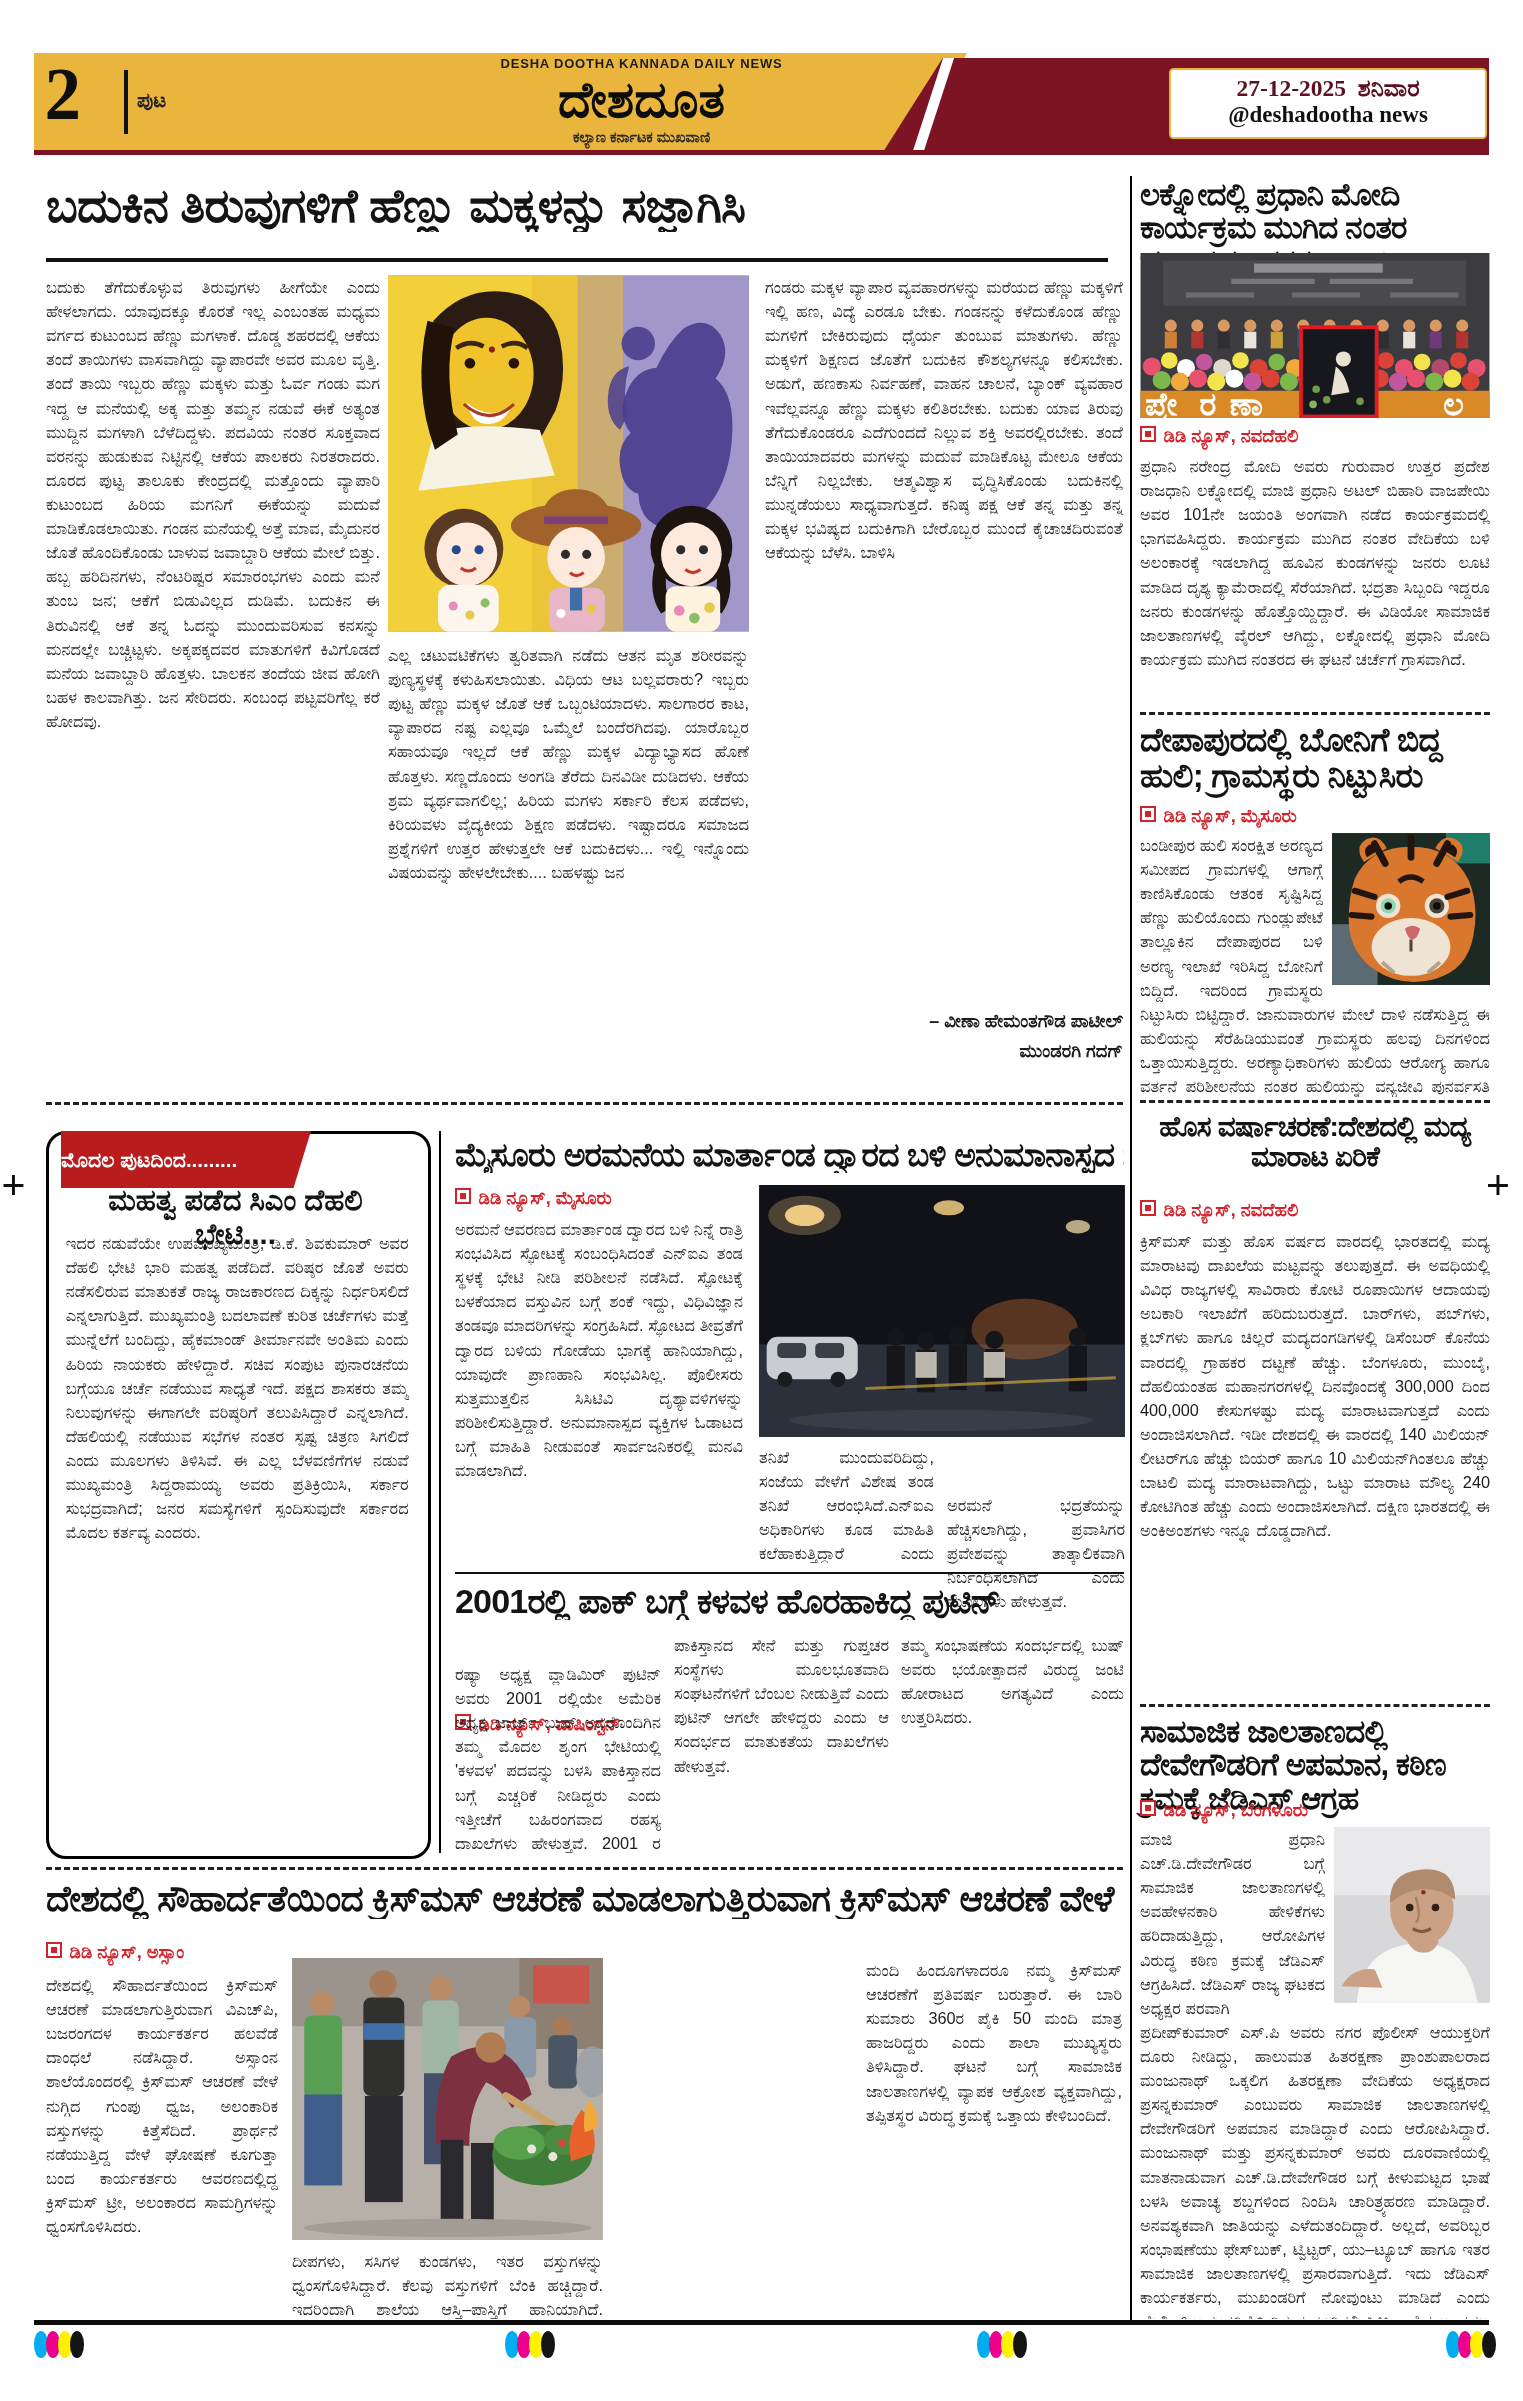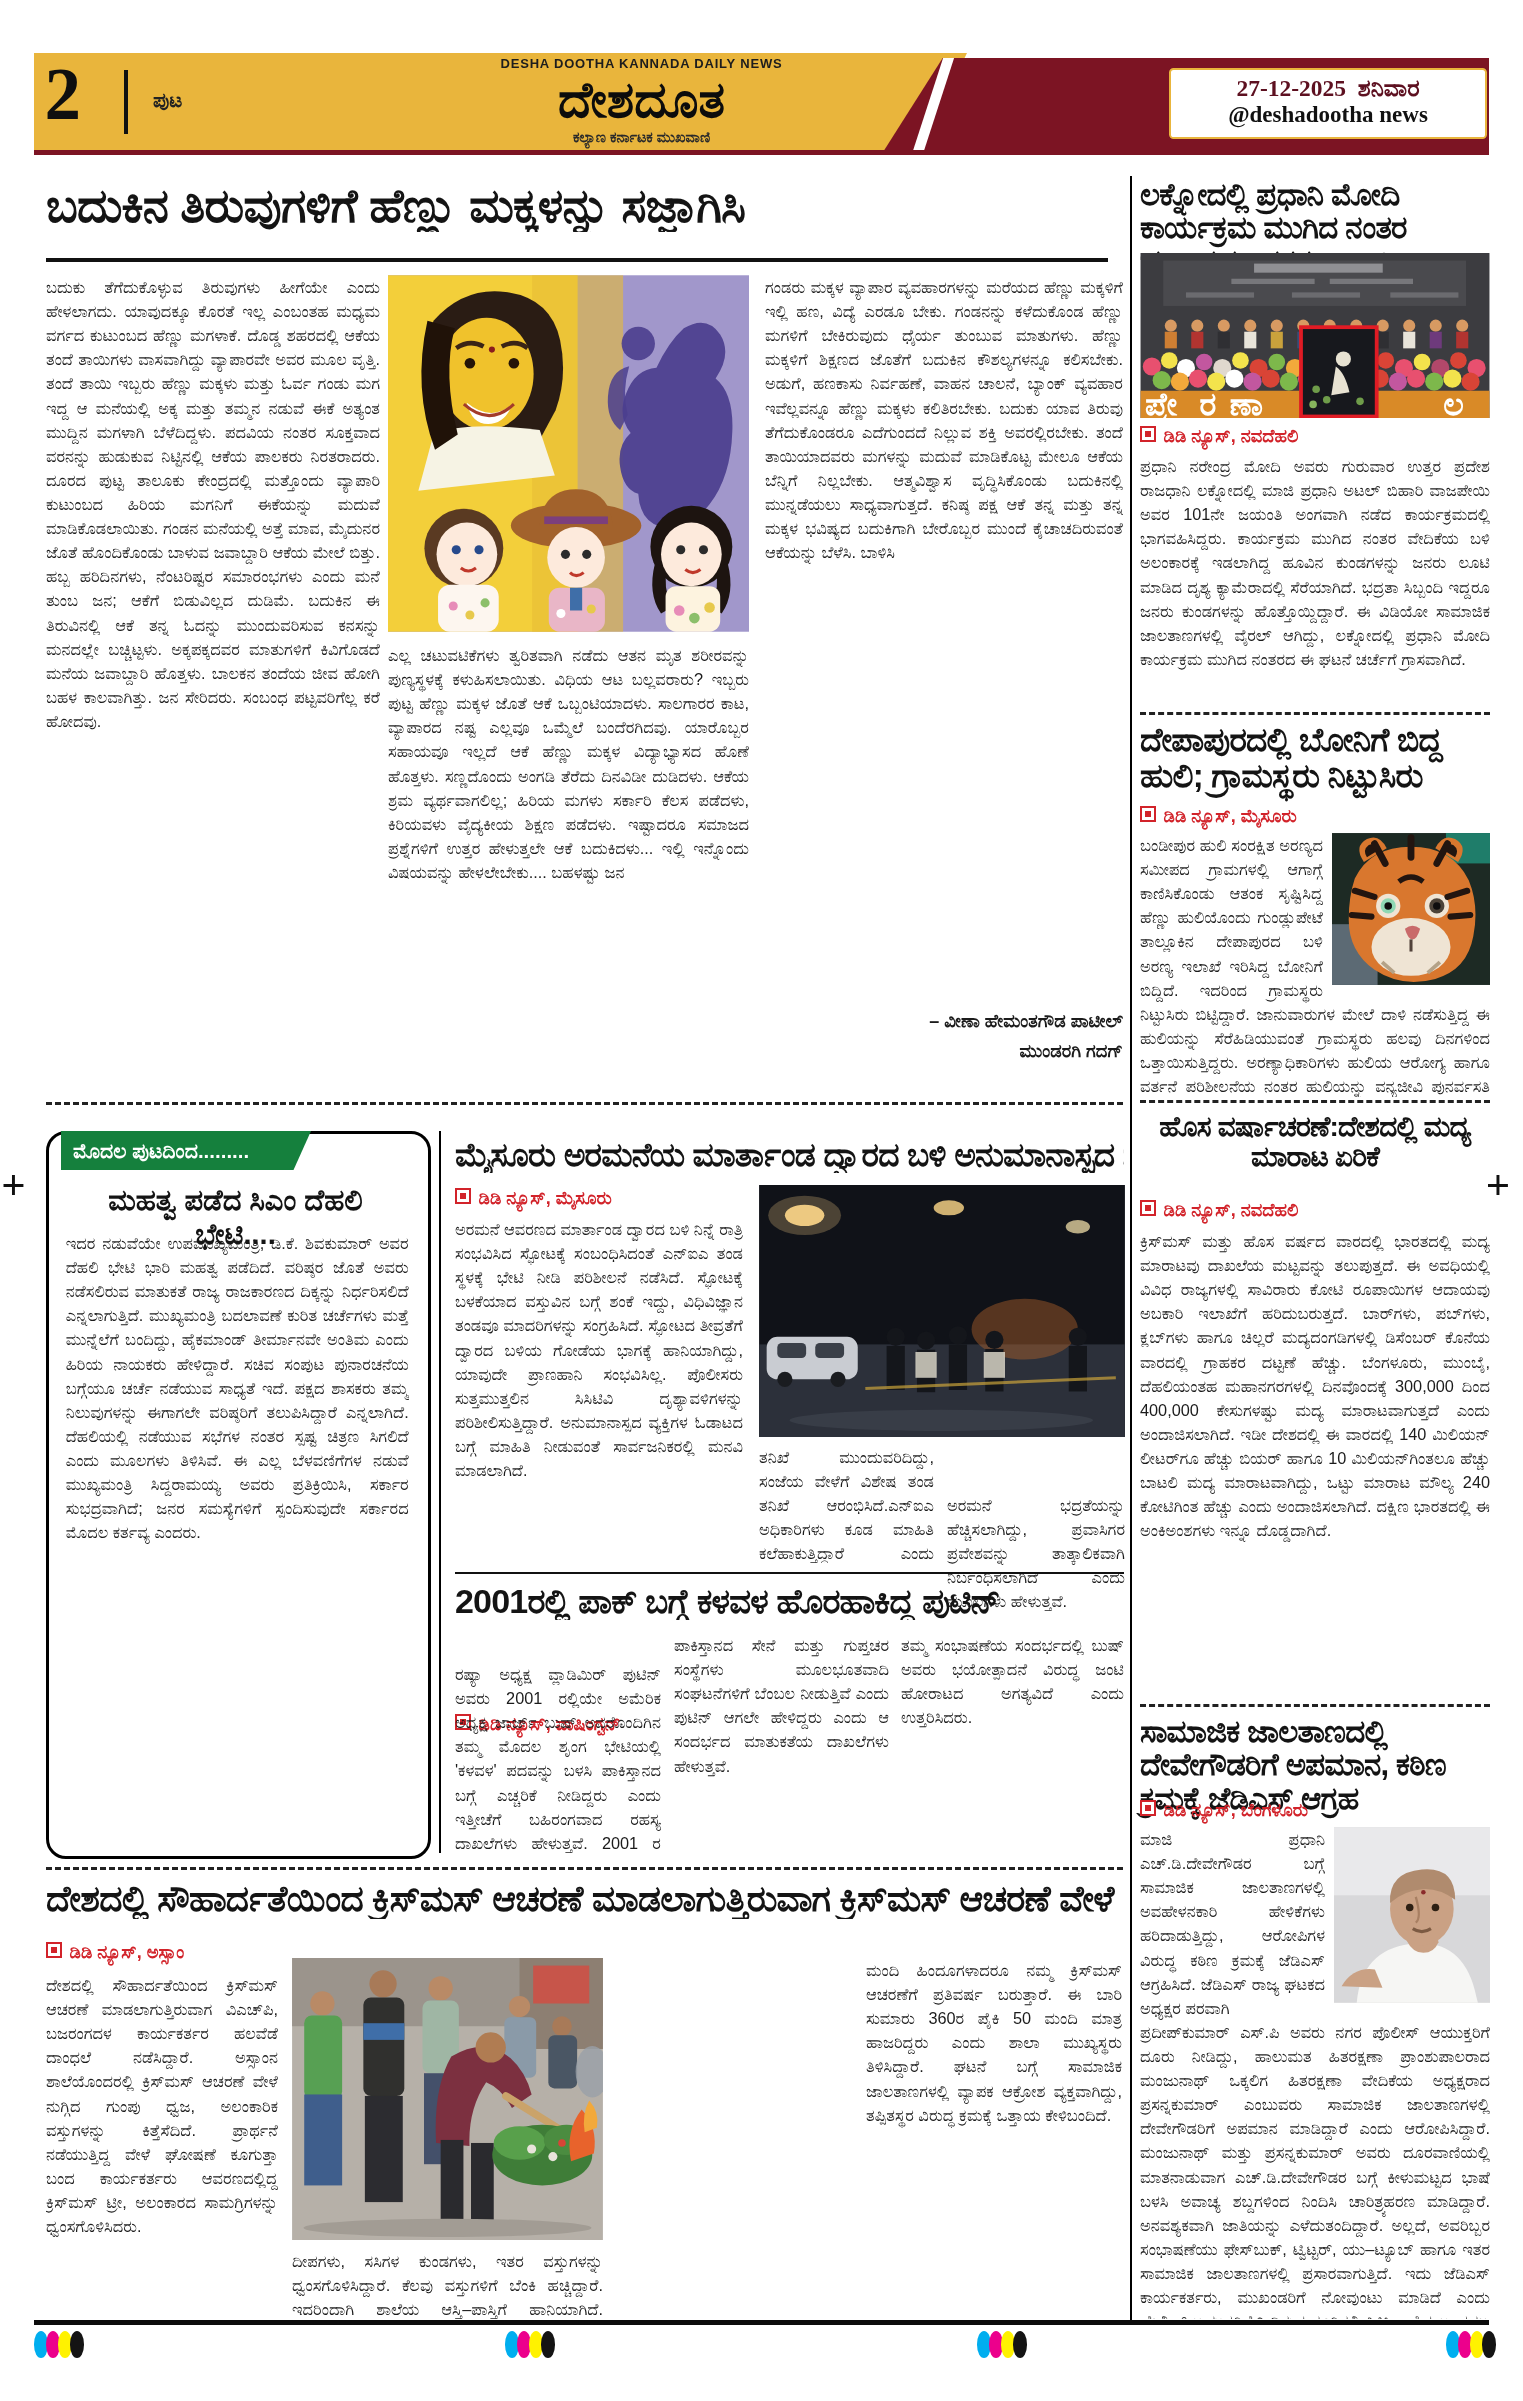--- a/index.html
+++ b/index.html
@@ -11,21 +11,21 @@
   .hdr{position:absolute;left:34px;top:53px;width:1455px;height:97px;}
   .hdr-gold{position:absolute;left:0;top:0;width:933px;height:97px;background:#e9b53c;
             clip-path:polygon(0 0,933px 0,886px 97px,0 97px);}
   .hdr-maroon{position:absolute;left:850px;top:4.6px;width:605px;height:93px;background:#7c1423;
             clip-path:polygon(59px 0,100% 0,100% 100%,0 100%);}
   .hdr-maroon::after{content:"";position:absolute;left:44px;top:0;width:10.6px;height:100%;
             background:#ffffff;transform:skewX(-18deg);}
   .pagenum{position:absolute;left:10.6px;top:1.5px;font-family:"Liberation Serif",serif;
             font-size:73px;font-weight:bold;color:#0f0f0f;line-height:1.1;}
   .pagebar{position:absolute;left:90px;top:16.7px;width:3.8px;height:64px;background:#111;}
-  .pagelabel{position:absolute;left:103px;top:36px;font-size:20px;font-weight:bold;color:#222;margin-left:16px;}
+  .pagelabel{position:absolute;left:103px;top:36px;font-size:20px;font-weight:bold;color:#222;}
   .tagline{position:absolute;left:410px;top:3px;width:395px;text-align:center;
             font-size:13px;font-weight:bold;letter-spacing:0.8px;color:#1d1d1d;}
   .masthead{position:absolute;left:410px;top:18px;width:395px;text-align:center;
             font-family:"Liberation Serif",serif;font-size:50px;font-weight:bold;color:#0c0c0c;}
   .masthead-sub{position:absolute;left:410px;top:76px;width:395px;text-align:center;
             font-size:14.4px;font-weight:bold;color:#2a2a2a;}
   .datebox{position:absolute;left:1135px;top:15px;width:314px;height:67px;background:#fff;
             border:2.3px solid #e9b53c;border-radius:4.6px;text-align:center;}
   .dateline{font-size:23.5px;font-weight:bold;color:#5d1020;margin-top:4.6px;font-family:"Liberation Serif",serif;}
   .handle{font-size:23px;font-weight:bold;color:#111;font-family:"Liberation Serif",serif;}
@@ -305,23 +305,23 @@
       <circle cx="118" cy="86" r="3" fill="#8a2b2b"></circle>
       <path d="M10 210 q16 -26 44 -22 l10 24 z" fill="#caa184"></path>
     </svg>
     <div class="body-txt">ಮಾಜಿ ಪ್ರಧಾನಿ ಎಚ್.ಡಿ.ದೇವೇಗೌಡರ ಬಗ್ಗೆ ಸಾಮಾಜಿಕ ಜಾಲತಾಣಗಳಲ್ಲಿ ಅವಹೇಳನಕಾರಿ ಹೇಳಿಕೆಗಳು ಹರಿದಾಡುತ್ತಿದ್ದು, ಆರೋಪಿಗಳ ವಿರುದ್ಧ ಕಠಿಣ ಕ್ರಮಕ್ಕೆ ಜೆಡಿಎಸ್ ಆಗ್ರಹಿಸಿದೆ. ಜೆಡಿಎಸ್ ರಾಜ್ಯ ಘಟಕದ ಅಧ್ಯಕ್ಷರ ಪರವಾಗಿ</div>
     <div class="body-txt">ಪ್ರದೀಪ್‌ಕುಮಾರ್ ಎಸ್.ಪಿ ಅವರು ನಗರ ಪೊಲೀಸ್ ಆಯುಕ್ತರಿಗೆ ದೂರು ನೀಡಿದ್ದು, ಹಾಲುಮತ ಹಿತರಕ್ಷಣಾ ಪ್ರಾಂಶುಪಾಲರಾದ ಮಂಜುನಾಥ್ ಒಕ್ಕಲಿಗ ಹಿತರಕ್ಷಣಾ ವೇದಿಕೆಯ ಅಧ್ಯಕ್ಷರಾದ ಪ್ರಸನ್ನಕುಮಾರ್ ಎಂಬುವರು ಸಾಮಾಜಿಕ ಜಾಲತಾಣಗಳಲ್ಲಿ ದೇವೇಗೌಡರಿಗೆ ಅಪಮಾನ ಮಾಡಿದ್ದಾರೆ ಎಂದು ಆರೋಪಿಸಿದ್ದಾರೆ. ಮಂಜುನಾಥ್ ಮತ್ತು ಪ್ರಸನ್ನಕುಮಾರ್ ಅವರು ದೂರವಾಣಿಯಲ್ಲಿ ಮಾತನಾಡುವಾಗ ಎಚ್.ಡಿ.ದೇವೇಗೌಡರ ಬಗ್ಗೆ ಕೀಳುಮಟ್ಟದ ಭಾಷೆ ಬಳಸಿ ಅವಾಚ್ಯ ಶಬ್ದಗಳಿಂದ ನಿಂದಿಸಿ ಚಾರಿತ್ರ್ಯಹರಣ ಮಾಡಿದ್ದಾರೆ. ಅನವಶ್ಯಕವಾಗಿ ಜಾತಿಯನ್ನು ಎಳೆದುತಂದಿದ್ದಾರೆ. ಅಲ್ಲದೆ, ಅವರಿಬ್ಬರ ಸಂಭಾಷಣೆಯು ಫೇಸ್‌ಬುಕ್, ಟ್ವಿಟ್ಟರ್, ಯು–ಟ್ಯೂಬ್ ಹಾಗೂ ಇತರ ಸಾಮಾಜಿಕ ಜಾಲತಾಣಗಳಲ್ಲಿ ಪ್ರಸಾರವಾಗುತ್ತಿದೆ. ಇದು ಜೆಡಿಎಸ್ ಕಾರ್ಯಕರ್ತರು, ಮುಖಂಡರಿಗೆ ನೋವುಂಟು ಮಾಡಿದೆ ಎಂದು ಪೊಲೀಸ್ ಆಯುಕ್ತರಿಗೆ ನೀಡಿರುವ ದೂರಿನಲ್ಲಿ ತಿಳಿಸಿದ್ದಾರೆ.ಸಂಬಂಧಪಟ್ಟ ವ್ಯಕ್ತಿಗಳು ಹಾಗೂ ಸಾಮಾಜಿಕ ಜಾಲತಾಣಗಳಲ್ಲಿ ಸಂಭಾಷಣೆ ವಿಚಾರವನ್ನು ಹರಿಯಬಿಟ್ಟ ವ್ಯಕ್ತಿಗಳ ಮೇಲೆ ಸೂಕ್ತವಾದ ಕಾನೂನು ಕ್ರಮ ಜರುಗಿಸಬೇಕು. ವಿಡಿಯೋ ಮತ್ತು ಅದಕ್ಕೆ ಸಂಬಂಧಪಟ್ಟ ಚಿತ್ರಗಳನ್ನು ನಿರ್ಬಂಧಿಸಬೇಕು ಎಂದು ಸಂಬಂಧಿಸಿದ ಅಧಿಕಾರಿಗಳಿಗೆ ಒತ್ತಾಯಿಸಿದ್ದಾರೆ.</div>
   </div>
 
   <div class="abs dash" style="left:46px;top:1102px;width:1077px;"></div>
 
   <div class="abs" style="left:46px;top:1131px;width:379px;height:722px;border:3px solid #000;border-radius:20px;">
-    <div style="position:absolute;left:12px;top:-3px;width:250px;height:39px;background:#15803d;
+    <div style="position:absolute;left:12px;top:-3px;width:250px;height:57px;background:#b91c1c;
                 clip-path:polygon(0 0,100% 0,93% 100%,0 100%);color:#fff;font-weight:bold;font-size:20.5px;
-                display:flex;align-items:center;padding-left:12px;box-sizing:border-box;">ಮೊದಲ ಪುಟದಿಂದ.........</div>
+                display:flex;align-items:center;box-sizing:border-box;">ಮೊದಲ ಪುಟದಿಂದ.........</div>
     <div style="position:absolute;left:15px;top:50px;width:343px;text-align:center;font-size:29px;font-weight:800;color:#141414;">ಮಹತ್ವ ಪಡೆದ ಸಿಎಂ ದೆಹಲಿ ಭೇಟಿ....</div>
     <div class="body-txt" style="position:absolute;left:16.7px;top:97px;width:343px;height:604px;overflow:hidden;">ಇದರ ನಡುವೆಯೇ ಉಪಮುಖ್ಯಮಂತ್ರಿ, ಡಿ.ಕೆ. ಶಿವಕುಮಾರ್ ಅವರ ದೆಹಲಿ ಭೇಟಿ ಭಾರಿ ಮಹತ್ವ ಪಡೆದಿದೆ. ವರಿಷ್ಠರ ಜೊತೆ ಅವರು ನಡೆಸಲಿರುವ ಮಾತುಕತೆ ರಾಜ್ಯ ರಾಜಕಾರಣದ ದಿಕ್ಕನ್ನು ನಿರ್ಧರಿಸಲಿದೆ ಎನ್ನಲಾಗುತ್ತಿದೆ. ಮುಖ್ಯಮಂತ್ರಿ ಬದಲಾವಣೆ ಕುರಿತ ಚರ್ಚೆಗಳು ಮತ್ತೆ ಮುನ್ನೆಲೆಗೆ ಬಂದಿದ್ದು, ಹೈಕಮಾಂಡ್ ತೀರ್ಮಾನವೇ ಅಂತಿಮ ಎಂದು ಹಿರಿಯ ನಾಯಕರು ಹೇಳಿದ್ದಾರೆ. ಸಚಿವ ಸಂಪುಟ ಪುನಾರಚನೆಯ ಬಗ್ಗೆಯೂ ಚರ್ಚೆ ನಡೆಯುವ ಸಾಧ್ಯತೆ ಇದೆ. ಪಕ್ಷದ ಶಾಸಕರು ತಮ್ಮ ನಿಲುವುಗಳನ್ನು ಈಗಾಗಲೇ ವರಿಷ್ಠರಿಗೆ ತಲುಪಿಸಿದ್ದಾರೆ ಎನ್ನಲಾಗಿದೆ. ದೆಹಲಿಯಲ್ಲಿ ನಡೆಯುವ ಸಭೆಗಳ ನಂತರ ಸ್ಪಷ್ಟ ಚಿತ್ರಣ ಸಿಗಲಿದೆ ಎಂದು ಮೂಲಗಳು ತಿಳಿಸಿವೆ. ಈ ಎಲ್ಲ ಬೆಳವಣಿಗೆಗಳ ನಡುವೆ ಮುಖ್ಯಮಂತ್ರಿ ಸಿದ್ದರಾಮಯ್ಯ ಅವರು ಪ್ರತಿಕ್ರಿಯಿಸಿ, ಸರ್ಕಾರ ಸುಭದ್ರವಾಗಿದೆ; ಜನರ ಸಮಸ್ಯೆಗಳಿಗೆ ಸ್ಪಂದಿಸುವುದೇ ಸರ್ಕಾರದ ಮೊದಲ ಕರ್ತವ್ಯ ಎಂದರು.</div>
   </div>
 
   <div class="abs vrule" style="left:439px;top:1131px;height:722px;width:1.5px;"></div>
 
   <div class="abs headline-xl" style="left:455px;top:1137px;width:669px;font-size:33px;white-space:nowrap;overflow:hidden;">ಮೈಸೂರು ಅರಮನೆಯ ಮಾರ್ತಾಂಡ ದ್ವಾರದ ಬಳಿ ಅನುಮಾನಾಸ್ಪದ ಸ್ಫೋಟ..!</div>
   <div class="abs byline" style="left:455px;top:1188px;">
     <span class="sq"></span><span>ಡಿಡಿ ನ್ಯೂಸ್, ಮೈಸೂರು</span>
   </div>

